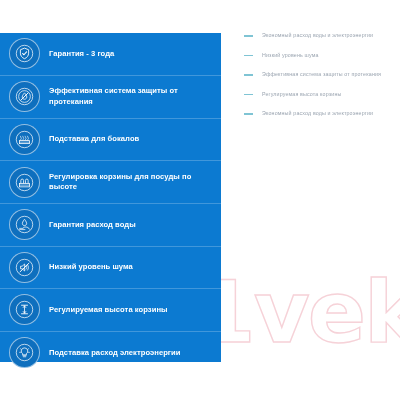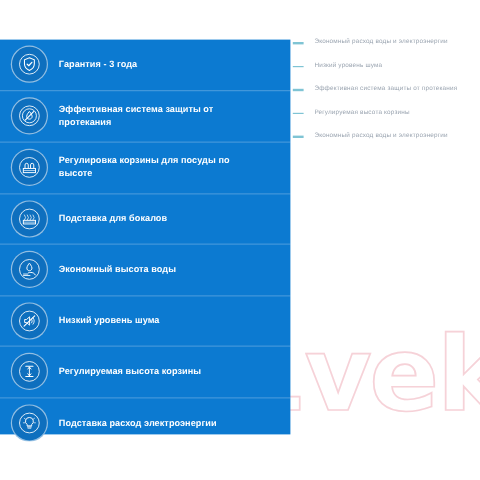--- a/index.html
+++ b/index.html
@@ -41,21 +41,21 @@
     stroke: #f6d2d8;
     stroke-width: 1.4;
     letter-spacing: -2px;
   }
 
   
   #feature-panel {
     position: absolute;
     left: 0px;
     top: 33px;
-    width: 242px;
+    width: 221px;
     height: 329px;
     background: #0c7ad1;
     z-index: 3;
   }
 
   .feature-row {
     position: relative;
     display: flex;
     align-items: center;
     box-sizing: border-box;
@@ -148,55 +148,55 @@
         <svg width="19" height="19" viewBox="0 0 24 24">
           <circle cx="12" cy="12" r="10.4" fill="none" stroke="#ffffff" stroke-width="0.9"></circle>
           <circle cx="12" cy="12" r="7.4" fill="none" stroke="#ffffff" stroke-width="0.9"></circle>
           <path d="M12 7.4 C12 7.4 9.1 10.6 9.1 12.6 C9.1 14.3 10.4 15.5 12 15.5 C13.6 15.5 14.9 14.3 14.9 12.6 C14.9 10.6 12 7.4 12 7.4 Z" fill="none" stroke="#ffffff" stroke-width="1.0"></path>
           <line x1="7.6" y1="16.5" x2="16.4" y2="7.6" stroke="#ffffff" stroke-width="1.2" stroke-linecap="round"></line>
         </svg>
       </div>
       <div class="feature-label">Эффективная система защиты от протекания</div>
     </div>
 
+    <div class="feature-row">
+      <div class="feature-icon">
+        <svg width="19" height="19" viewBox="0 0 24 24">
+          <circle cx="12" cy="12" r="10.4" fill="none" stroke="#ffffff" stroke-width="0.9"></circle>
+          <path d="M6.6 7.4 L8.0 10.6 L6.6 13.2 M9.6 7.4 L11.0 10.6 L9.6 13.2 M12.6 7.4 L14.0 10.6 L12.6 13.2 M15.6 7.4 L17.0 10.6 L15.6 13.2" fill="none" stroke="#ffffff" stroke-width="0.75"></path>
+          <rect x="5.6" y="13.4" width="12.8" height="3.8" fill="none" stroke="#ffffff" stroke-width="1.0"></rect>
+          <line x1="5.6" y1="15.3" x2="18.4" y2="15.3" stroke="#ffffff" stroke-width="0.7"></line>
+        </svg>
+      </div>
+      <div class="feature-label">Подставка для бокалов</div>
+    </div>
+
     <div class="feature-row tall">
       <div class="feature-icon">
         <svg width="19" height="19" viewBox="0 0 24 24">
           <circle cx="12" cy="12" r="10.4" fill="none" stroke="#ffffff" stroke-width="0.9"></circle>
           <rect x="5.6" y="13.1" width="12.8" height="4.4" fill="none" stroke="#ffffff" stroke-width="1.0"></rect>
           <line x1="5.6" y1="15.3" x2="18.4" y2="15.3" stroke="#ffffff" stroke-width="0.7"></line>
           <path d="M7.4 13.0 V9.4 A1.7 1.7 0 0 1 10.8 9.4 V13.0" fill="none" stroke="#ffffff" stroke-width="1.0"></path>
           <path d="M13.2 13.0 V9.4 A1.7 1.7 0 0 1 16.6 9.4 V13.0" fill="none" stroke="#ffffff" stroke-width="1.0"></path>
         </svg>
       </div>
       <div class="feature-label">Регулировка корзины для посуды по высоте</div>
     </div>
 
     <div class="feature-row">
       <div class="feature-icon">
         <svg width="19" height="19" viewBox="0 0 24 24">
           <circle cx="12" cy="12" r="10.4" fill="none" stroke="#ffffff" stroke-width="0.9"></circle>
-          <path d="M6.6 7.4 L8.0 10.6 L6.6 13.2 M9.6 7.4 L11.0 10.6 L9.6 13.2 M12.6 7.4 L14.0 10.6 L12.6 13.2 M15.6 7.4 L17.0 10.6 L15.6 13.2" fill="none" stroke="#ffffff" stroke-width="0.75"></path>
-          <rect x="5.6" y="13.4" width="12.8" height="3.8" fill="none" stroke="#ffffff" stroke-width="1.0"></rect>
-          <line x1="5.6" y1="15.3" x2="18.4" y2="15.3" stroke="#ffffff" stroke-width="0.7"></line>
-        </svg>
-      </div>
-      <div class="feature-label">Подставка для бокалов</div>
-    </div>
-
-    <div class="feature-row">
-      <div class="feature-icon">
-        <svg width="19" height="19" viewBox="0 0 24 24">
-          <circle cx="12" cy="12" r="10.4" fill="none" stroke="#ffffff" stroke-width="0.9"></circle>
           <path d="M12 5.4 C12 5.4 9.3 8.7 9.3 10.6 C9.3 12.2 10.5 13.4 12 13.4 C13.5 13.4 14.7 12.2 14.7 10.6 C14.7 8.7 12 5.4 12 5.4 Z" fill="none" stroke="#ffffff" stroke-width="1.0"></path>
           <path d="M5.8 16.9 H10.2 M5.8 18.4 H12.6" stroke="#ffffff" stroke-width="0.9" stroke-linecap="round"></path>
           <path d="M11.0 15.6 C12.6 15.0 14.6 15.0 16.2 15.8 C17.2 16.3 17.8 17.0 18.2 17.8" fill="none" stroke="#ffffff" stroke-width="1.0" stroke-linecap="round"></path>
         </svg>
       </div>
-      <div class="feature-label">Экономный высота воды</div>
+      <div class="feature-label">Гарантия расход воды</div>
     </div>
 
     <div class="feature-row">
       <div class="feature-icon">
         <svg width="19" height="19" viewBox="0 0 24 24">
           <circle cx="12" cy="12" r="10.4" fill="none" stroke="#ffffff" stroke-width="0.9"></circle>
           <path d="M7.0 10.4 H9.0 L12.2 7.6 V16.4 L9.0 13.6 H7.0 Z" fill="none" stroke="#ffffff" stroke-width="1.0" stroke-linejoin="round"></path>
           <path d="M14.2 10.0 C15.2 11.2 15.2 12.8 14.2 14.0" fill="none" stroke="#ffffff" stroke-width="0.9" stroke-linecap="round"></path>
           <path d="M15.8 8.6 C17.5 10.6 17.5 13.4 15.8 15.4" fill="none" stroke="#ffffff" stroke-width="0.9" stroke-linecap="round"></path>
           <line x1="6.4" y1="17.4" x2="17.6" y2="6.6" stroke="#ffffff" stroke-width="1.2" stroke-linecap="round"></line>

